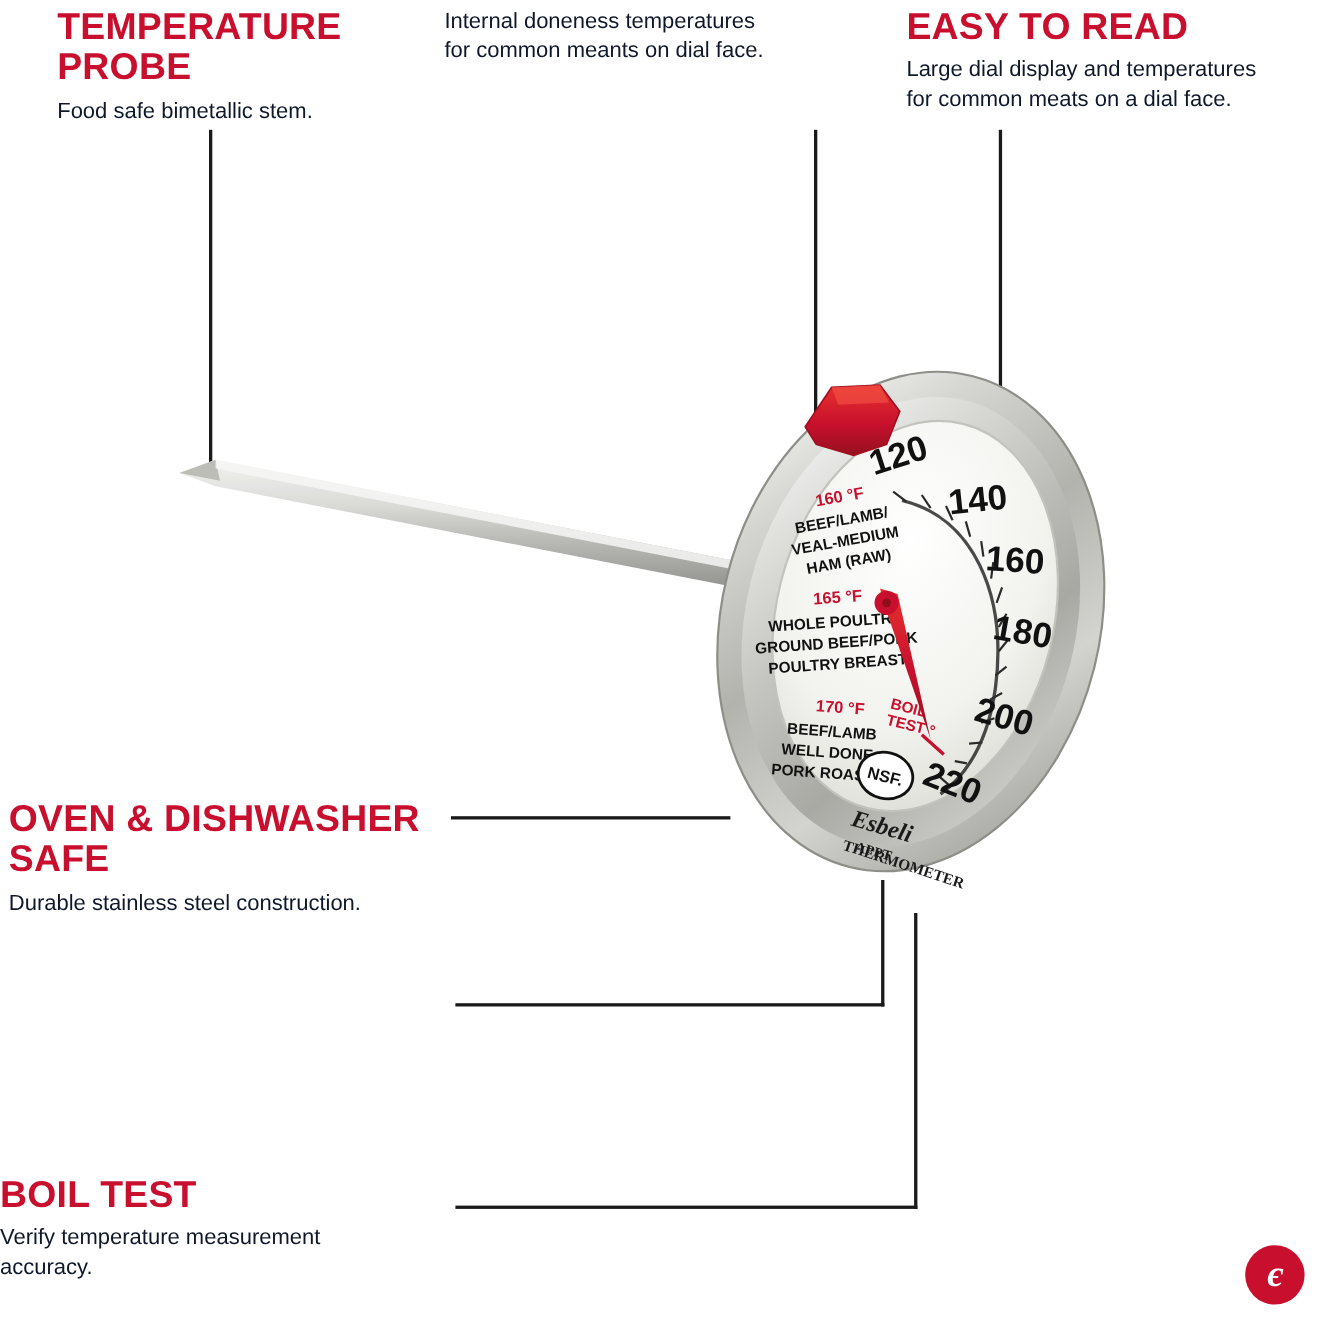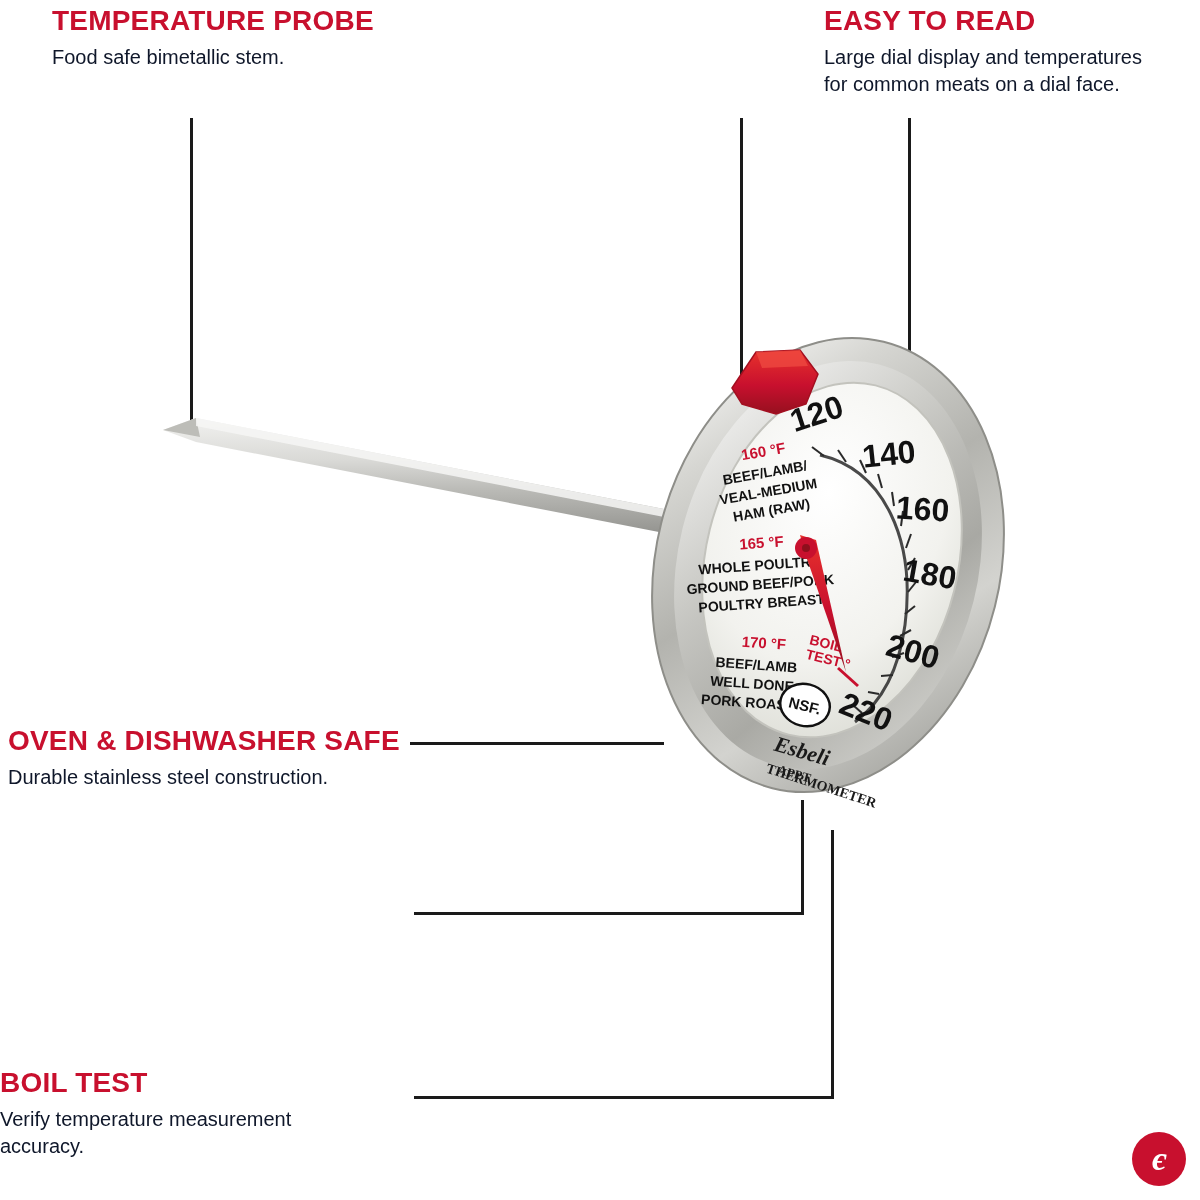--- a/index.html
+++ b/index.html
@@ -13,21 +13,21 @@
     position: relative;
     overflow: hidden;
     font-family: "Liberation Sans", sans-serif;
     color: #1a1a1a;
   }
 
   .callout { position: absolute; }
   .callout .c-title {
     color: #c8102e;
     font-weight: bold;
-    font-size: 28px;
+    font-size: 34px;
     letter-spacing: 0.2px;
     line-height: 1.1;
     margin: 0 0 7px 0;
     text-transform: uppercase;
   }
   .callout .c-body {
     color: #0f172a;
     font-size: 20px;
     line-height: 1.35;
     margin: 0;
@@ -79,20 +79,22 @@
 </style>
 </head>
 <body>
 
 <div class="callout" id="co-probe">
   <p class="c-title">TEMPERATURE PROBE</p>
   <p class="c-body">Food safe bimetallic stem.</p>
 </div>
 
 <div class="callout" id="co-target">
+  <p class="c-body">Internal doneness temperatures
+for common meants on dial face.</p>
 </div>
 
 <div class="callout" id="co-easy">
   <p class="c-title">EASY TO READ</p>
   <p class="c-body">Large dial display and temperatures
 for common meats on a dial face.</p>
 </div>
 
 <div class="callout" id="co-oven">
   <p class="c-title">OVEN &amp; DISHWASHER SAFE</p>

